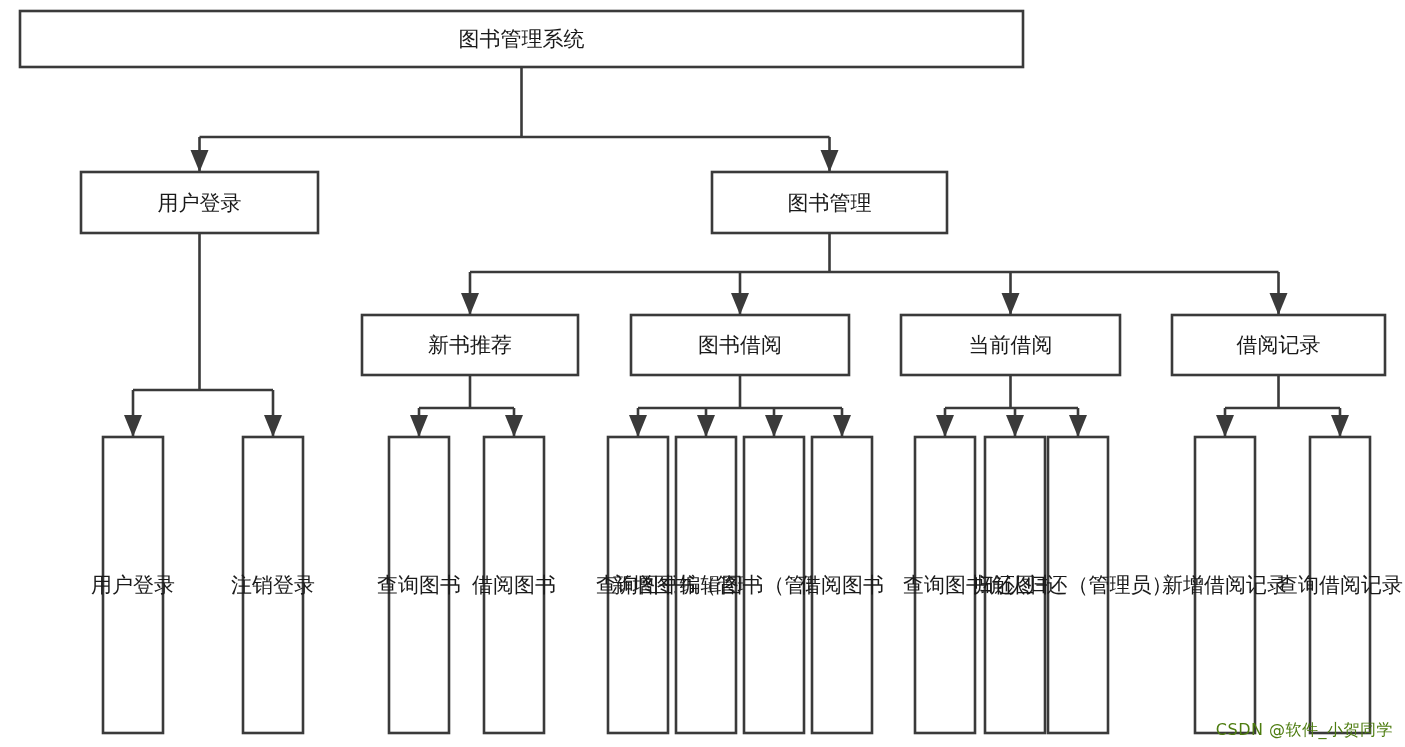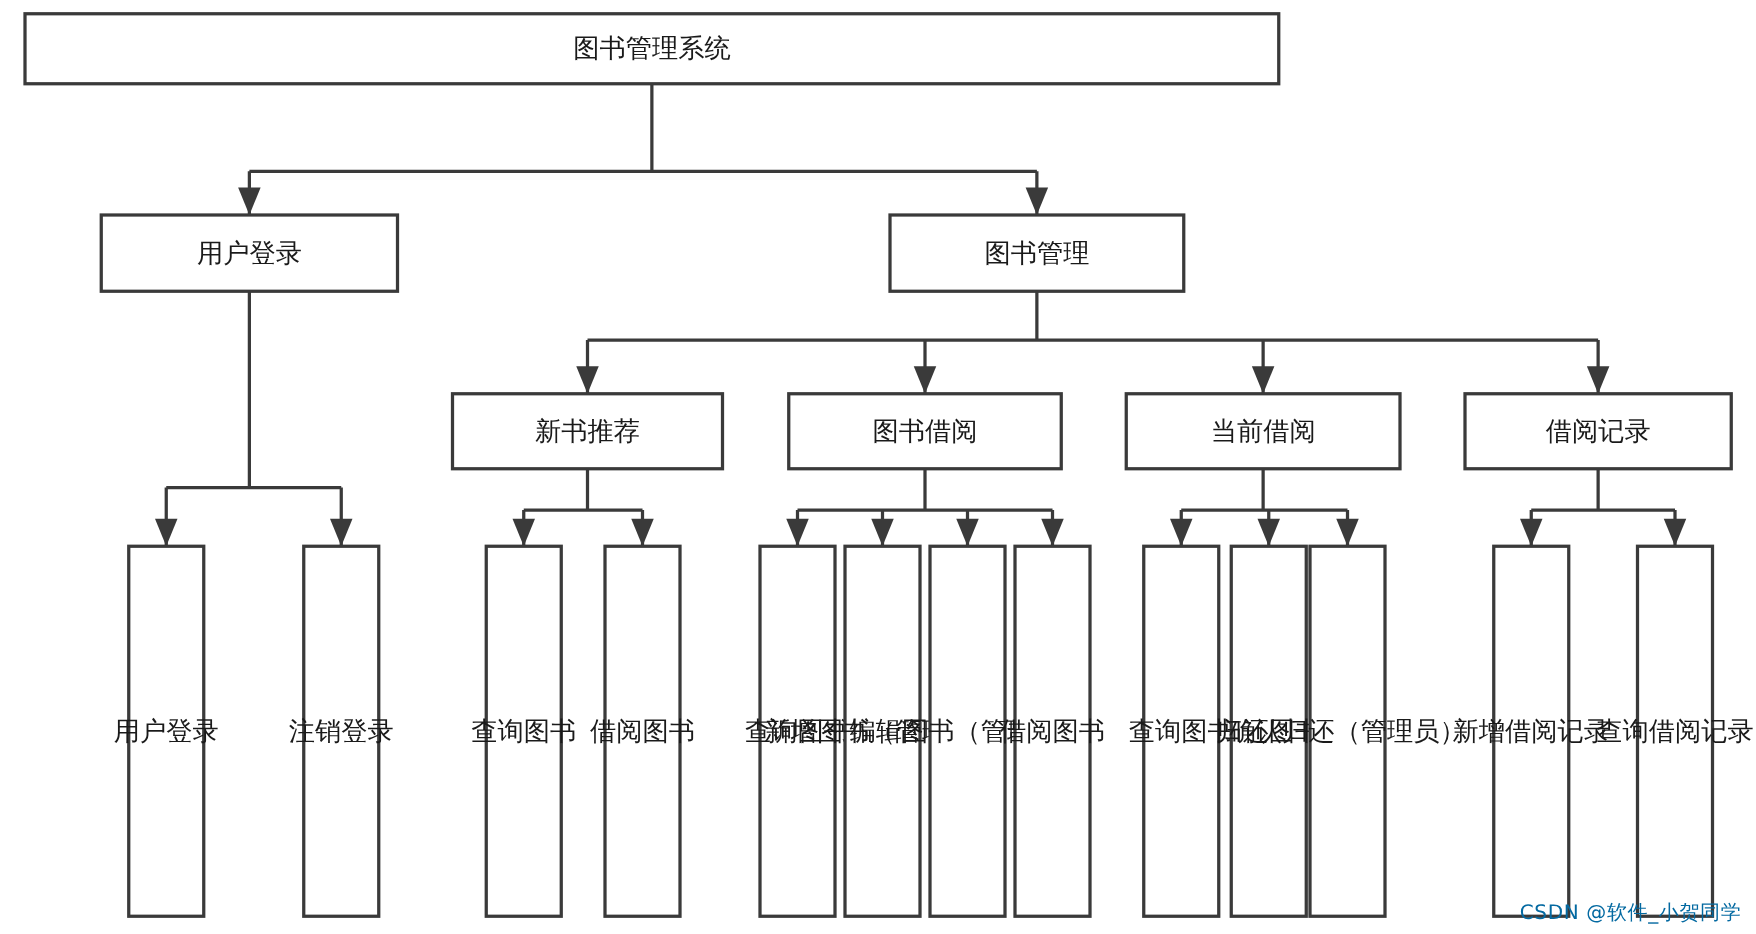--- a/index.html
+++ b/index.html
@@ -45,21 +45,21 @@
     fill: #1a1a1a;
     font-family: "DejaVu Sans", "Liberation Sans", sans-serif;
     font-size: 21px;
     text-anchor: middle;
     dominant-baseline: middle;
   }
   .watermark-text {
     position: absolute;
     right: 12px;
     bottom: 6px;
-    color: #0369a1;
+    color: #4d7c0f;
     font-size: 16px;
     font-family: "DejaVu Sans", "Liberation Sans", sans-serif;
     white-space: nowrap;
     letter-spacing: 0.5px;
     pointer-events: none;
   }
 </style>
 </head>
 <body>
 

